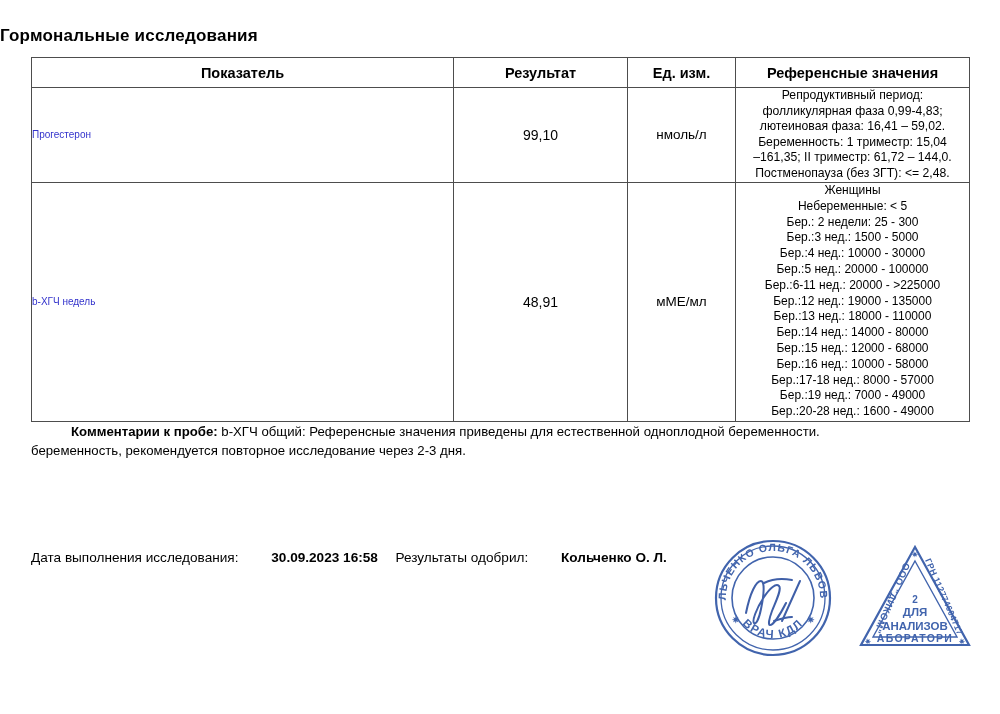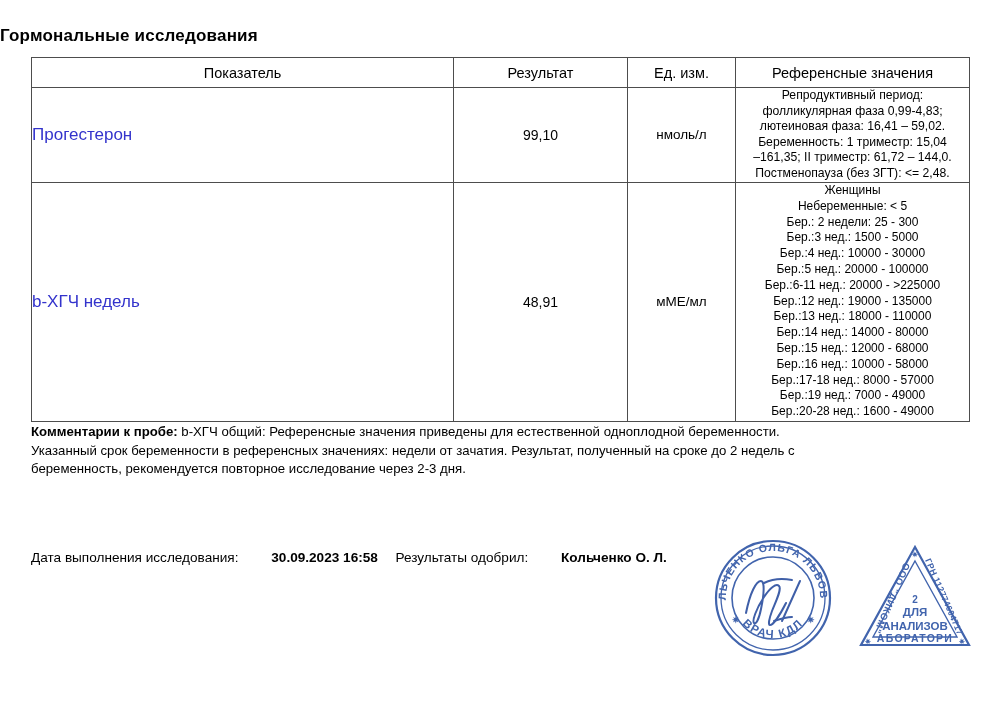--- a/index.html
+++ b/index.html
@@ -46,31 +46,31 @@
   }
   .results-table td,
   .results-table th {
     border: 1px solid #4d4d4d;
     padding: 0;
     vertical-align: middle;
   }
   .results-table th {
     height: 29px;
     font-size: 14.5px;
-    font-weight: normal;
+    font-weight: bold;
     text-align: center;
   }
   .col-name   { width: 422px; }
   .col-result { width: 174px; }
   .col-units  { width: 108px; }
   .col-ref    { width: 234px; }
 
   .cell-name {
     color: #3333cc;
-    font-size: 17px;
+    font-size: 10px;
     padding-left: 9px;
     text-align: left;
   }
   .cell-result {
     text-align: center;
     font-size: 14px;
   }
   .cell-units {
     text-align: center;
     font-size: 13.5px;
@@ -93,21 +93,21 @@
 
   
   .comments {
     position: absolute;
     left: 31px;
     top: 423px;
     width: 938px;
     font-size: 13.2px;
     line-height: 18.6px;
   }
-  .comments .lead { font-weight: bold; }
+  .comments .lead { font-weight: bold; margin-left: 40px; }
   .comment-line { display: block; white-space: nowrap; }
 
   .equipment-line {
     position: absolute;
     left: 31px;
     top: 498px;
     width: 938px;
     text-align: center;
     font-size: 12.6px;
   }
@@ -209,21 +209,20 @@
           <span class="ref-line">Бер.:17-18 нед.: 8000 - 57000</span>
           <span class="ref-line">Бер.:19 нед.: 7000 - 49000</span>
           <span class="ref-line">Бер.:20-28 нед.: 1600 - 49000</span>
         </td>
       </tr>
     </tbody>
   </table>
 
   <div class="comments">
     <span class="comment-line"><span class="lead">Комментарии к пробе:</span><span> b-ХГЧ общий: Референсные значения приведены для естественной одноплодной беременности.</span></span>
-    <span class="comment-line">Указанный срок беременности в референсных значениях: недели от зачатия. Результат, полученный на сроке до 2 недель с</span>
     <span class="comment-line">беременность, рекомендуется повторное исследование через 2-3 дня.</span>
   </div>
 
 
   <div class="footer-line">
     <span>Дата выполнения исследования:</span>
     <span class="strong">30.09.2023 16:58</span>
     <span class="footer-gap"></span>
     <span>Результаты одобрил:</span>
     <span class="strong">Кольченко О. Л.</span>

